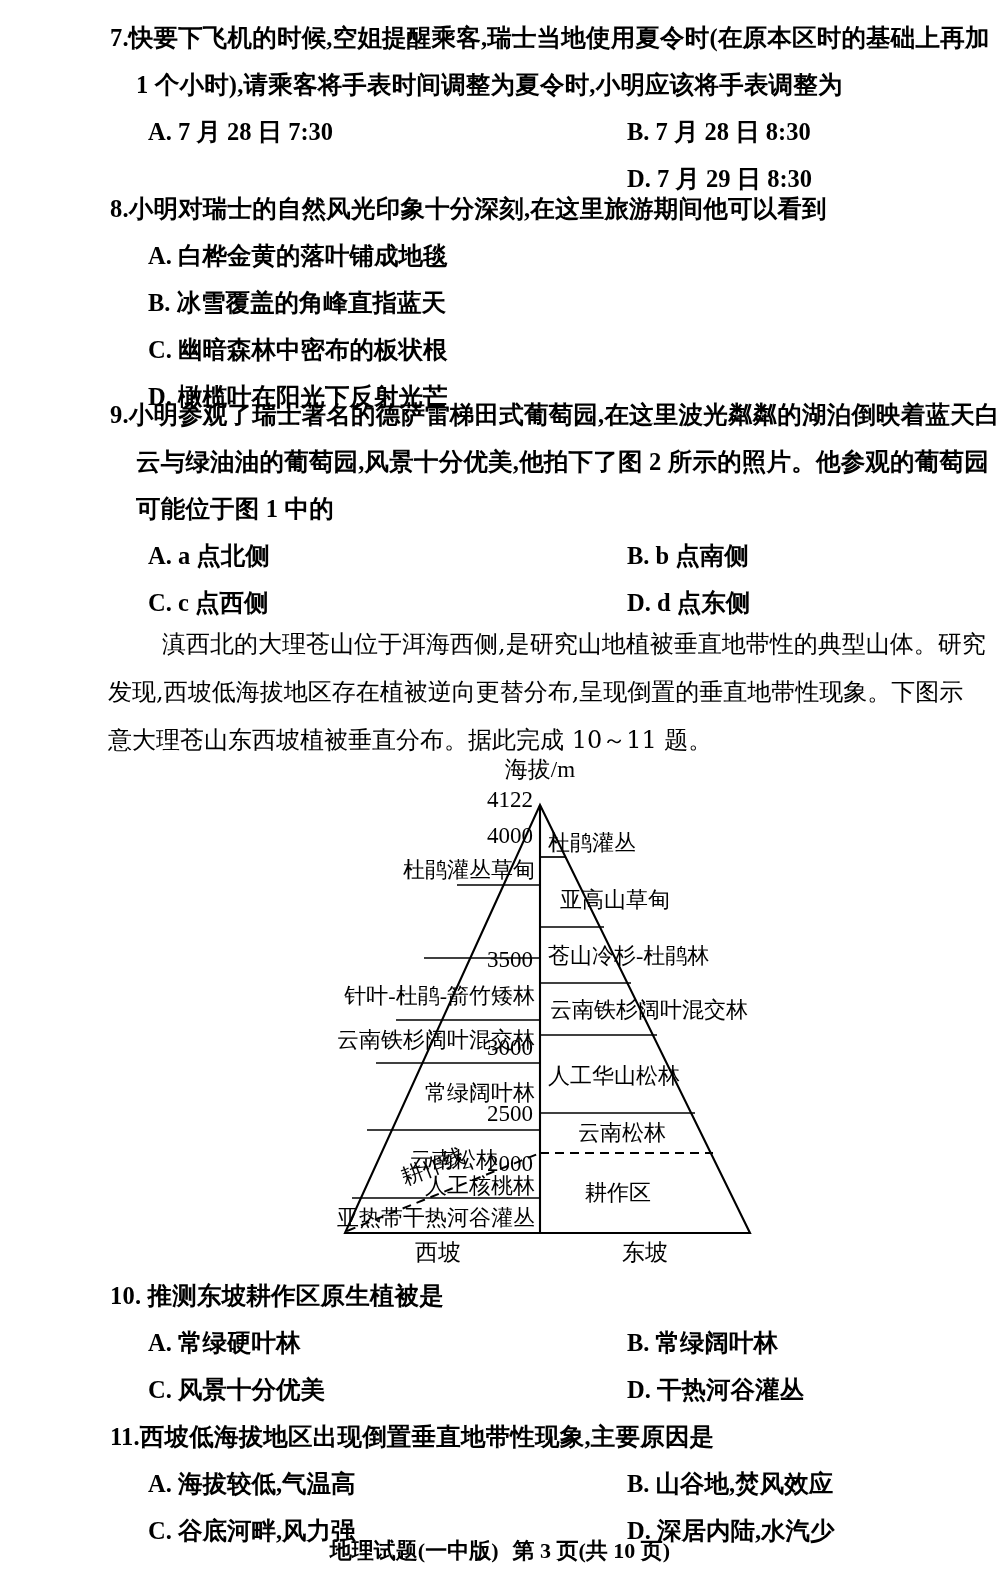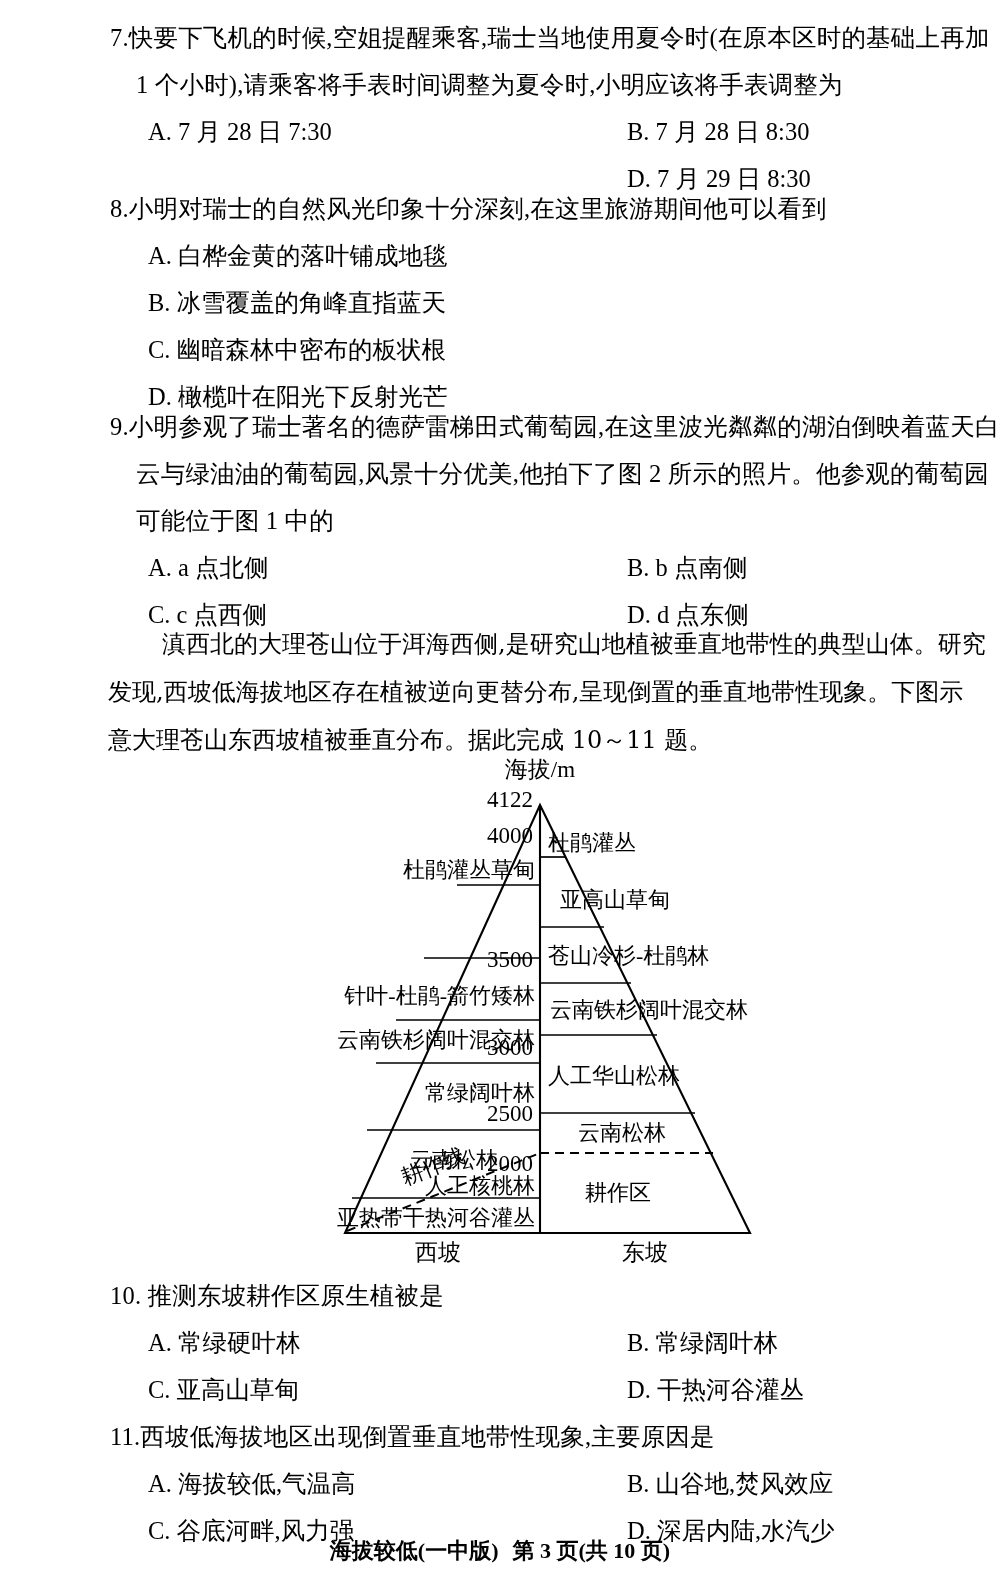--- a/index.html
+++ b/index.html
@@ -16,21 +16,21 @@
     overflow: hidden;
   }
   .page {
     position: absolute;
     left: 0; top: 0;
     width: 1000px;
     height: 1583px;
   }
 
   
-  .qblock { position: absolute; }
+  .qblock { position: absolute; font-weight: bold; }
 
   .qline {
     font-size: 24.5px;
     line-height: 47px;
     letter-spacing: 0.2px;
     white-space: nowrap;
   }
   .qnum-line { text-indent: 0; }
   .qcont-line { padding-left: 26px; }
 
@@ -109,21 +109,21 @@
       <span class="opt-a">B. 冰雪覆盖的角峰直指蓝天</span>
     </div>
     <div class="opt-row">
       <span class="opt-a">C. 幽暗森林中密布的板状根</span>
     </div>
     <div class="opt-row">
       <span class="opt-a">D. 橄榄叶在阳光下反射光芒</span>
     </div>
   </div>
 
-  <div class="qblock" style="left:110px; top:403px;">
+  <div class="qblock" style="left:110px; top:391px;">
     <div class="qline qnum-line">9.小明参观了瑞士著名的德萨雷梯田式葡萄园,在这里波光粼粼的湖泊倒映着蓝天白</div>
     <div class="qline qcont-line">云与绿油油的葡萄园,风景十分优美,他拍下了图 2 所示的照片。他参观的葡萄园</div>
     <div class="qline qcont-line">可能位于图 1 中的</div>
     <div class="opt-row">
       <span class="opt-a">A. a 点北侧</span>
       <span class="opt-b">B. b 点南侧</span>
     </div>
     <div class="opt-row">
       <span class="opt-a">C. c 点西侧</span>
       <span class="opt-b">D. d 点东侧</span>
@@ -195,34 +195,34 @@
     </svg>
   </div>
 
   <div class="qblock" style="left:110px; top:1272px;">
     <div class="qline qnum-line">10. 推测东坡耕作区原生植被是</div>
     <div class="opt-row">
       <span class="opt-a">A. 常绿硬叶林</span>
       <span class="opt-b">B. 常绿阔叶林</span>
     </div>
     <div class="opt-row">
-      <span class="opt-a">C. 亚高山草甸</span>
+      <span class="opt-a">C. 风景十分优美</span>
       <span class="opt-b">D. 干热河谷灌丛</span>
     </div>
   </div>
 
   <div class="qblock" style="left:110px; top:1413px;">
     <div class="qline qnum-line">11.西坡低海拔地区出现倒置垂直地带性现象,主要原因是</div>
     <div class="opt-row">
       <span class="opt-a">A. 海拔较低,气温高</span>
       <span class="opt-b">B. 山谷地,焚风效应</span>
     </div>
     <div class="opt-row">
       <span class="opt-a">C. 谷底河畔,风力强</span>
       <span class="opt-b">D. 深居内陆,水汽少</span>
     </div>
   </div>
 
   <div class="footer">
-    <span>海拔较低(一中版)</span><span class="fsep"></span><span>第 3 页(共 10 页)</span>
+    <span>地理试题(一中版)</span><span class="fsep"></span><span>第 3 页(共 10 页)</span>
   </div>
 
 </div>
 
 </body></html>

